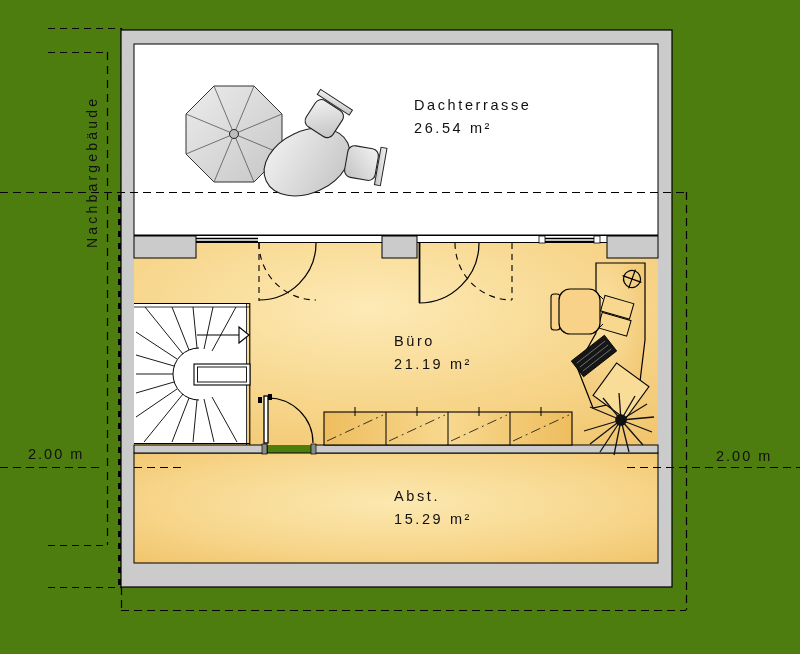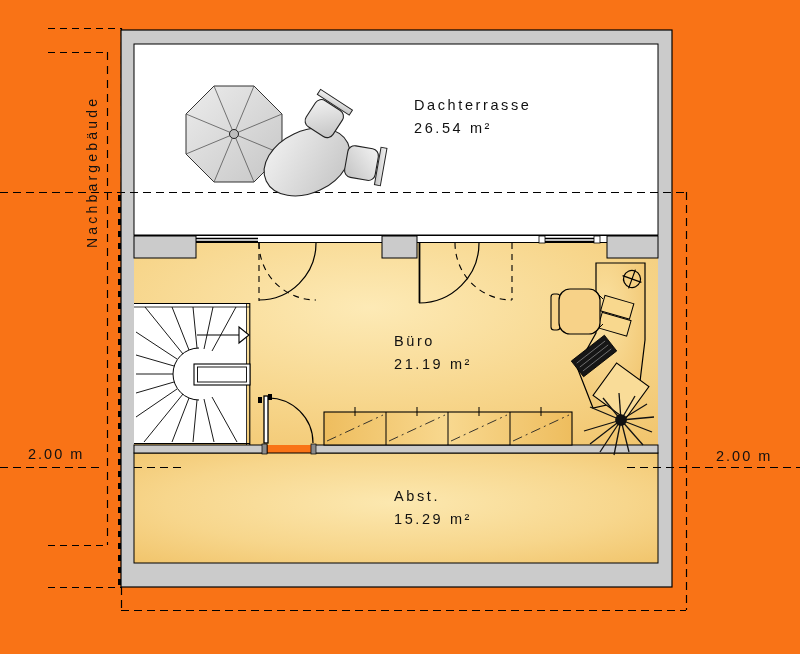--- a/index.html
+++ b/index.html
@@ -1,16 +1,16 @@
 <!DOCTYPE html>
 <html><head>
 <meta charset="utf-8">
 <style>
   html,body{margin:0;padding:0;background:#ffffff;}
-  #stage{position:relative;width:800px;height:654px;background:#f97316;overflow:hidden;
+  #stage{position:relative;width:800px;height:654px;background:#4d7c0f;overflow:hidden;
          font-family:"Liberation Sans","DejaVu Sans",sans-serif;}
   svg{position:absolute;left:0;top:0;}
   text{fill:#111;font-family:"Liberation Sans","DejaVu Sans",sans-serif;}
   .roomlabel{font-size:14.5px;letter-spacing:2.6px;}
   .dimlabel{font-size:14.5px;letter-spacing:2px;}
   .neighbor{font-size:14px;letter-spacing:3.2px;}
 </style>
 </head>
 <body>
 

